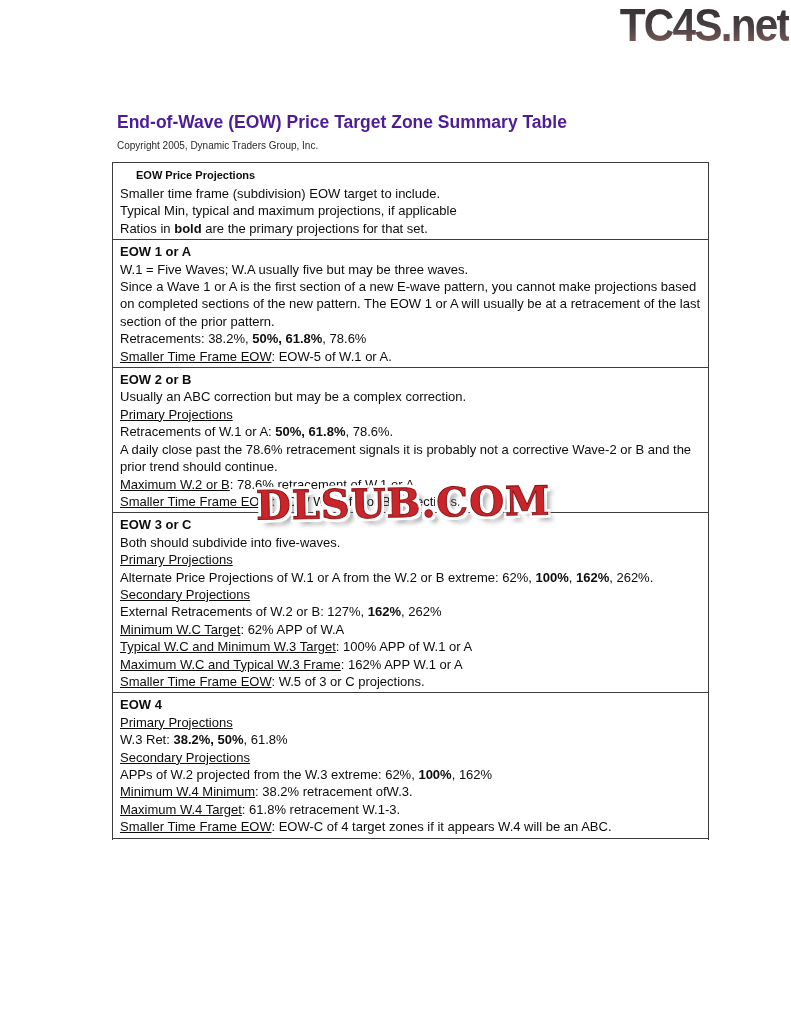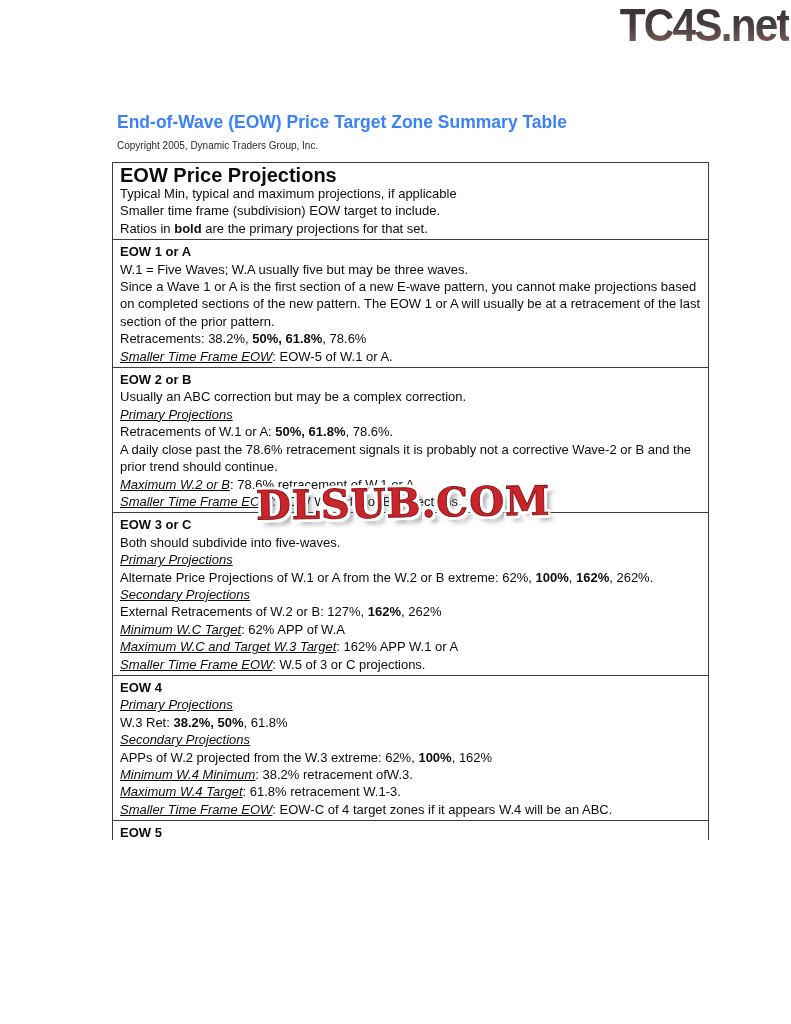--- a/index.html
+++ b/index.html
@@ -7,34 +7,34 @@
         font-family:"Liberation Sans",sans-serif;}
 
   
   .tc4s{position:absolute;top:0px;right:2px;
         font-family:"Liberation Sans",sans-serif;font-weight:800;font-size:47px;line-height:1.05;
         letter-spacing:-2px;transform:scaleX(.9);transform-origin:top right;
         color:#4a4247;
         background:linear-gradient(180deg,#332f31 10%,#4a4044 55%,#8a625c 100%);
         -webkit-background-clip:text;background-clip:text;-webkit-text-fill-color:transparent;}
 
-  .title{position:absolute;left:117px;top:112px;font-size:17.5px;font-weight:bold;color:#3b82f6;}
+  .title{position:absolute;left:117px;top:112px;font-size:17.5px;font-weight:bold;color:#4c1d95;}
   .copyright{position:absolute;left:117px;top:140px;font-size:10px;color:#2a2a2a;}
 
   
   .eow-table{position:absolute;left:112px;top:162px;width:597px;box-sizing:border-box;
              border:1px solid #3c3c3c;background:#fff;
              font-size:13px;line-height:17.4px;color:#0d0d0d;}
   .section{padding:3px 7px 2px 7px;border-bottom:1px solid #3c3c3c;}
   .section:last-child{border-bottom:none;}
   .sec-title{font-weight:bold;}
-  .sec-title.big{font-size:20px;line-height:19px;}
+  .sec-title.big{font-size:11px;line-height:19px;margin-left:16px;}
   .line{white-space:nowrap;}
   .line .b{font-weight:bold;}
-  .line .u{text-decoration:underline;font-style:italic;}
+  .line .u{text-decoration:underline;}
 
   
   .wm-dlsub{position:absolute;left:256px;top:483px;z-index:5;
             font-family:"DejaVu Serif",serif;font-weight:900;font-size:40px;line-height:1;
             letter-spacing:1px;color:#c9252b;transform:rotate(-1deg);
             -webkit-text-stroke:1px #8c1418;
             text-shadow:3px 3px 0 #fff,-3px -3px 0 #fff,3px -3px 0 #fff,-3px 3px 0 #fff,
                         3px 0 0 #fff,-3px 0 0 #fff,0 3px 0 #fff,0 -3px 0 #fff,
                         6px 6px 4px rgba(110,110,110,.55);}
 
@@ -53,22 +53,22 @@
 <body>
 
 <div class="page">
   <div class="tc4s">TC4S.net</div>
   <div class="title">End-of-Wave (EOW) Price Target Zone Summary Table</div>
   <div class="copyright">Copyright 2005, Dynamic Traders Group, Inc.</div>
 
   <div class="eow-table" id="eow-table">
       <div class="section">
         <div class="sec-title big">EOW Price Projections</div>
+        <div class="line"><span class="">Smaller time frame (subdivision) EOW target to include.</span></div>
         <div class="line"><span class="">Typical Min, typical and maximum projections, if applicable</span></div>
-        <div class="line"><span class="">Smaller time frame (subdivision) EOW target to include.</span></div>
         <div class="line"><span class="">Ratios in </span><span class="b ">bold</span><span class=""> are the primary projections for that set.</span></div>
       </div>
       <div class="section">
         <div class="sec-title">EOW 1 or A</div>
         <div class="line"><span class="">W.1 = Five Waves; W.A usually five but may be three waves.</span></div>
         <div class="line"><span class="">Since a Wave 1 or A is the first section of a new E-wave pattern, you cannot make projections based</span></div>
         <div class="line"><span class="">on completed sections of the new pattern. The EOW 1 or A will usually be at a retracement of the last</span></div>
         <div class="line"><span class="">section of the prior pattern.</span></div>
         <div class="line"><span class="">Retracements: 38.2%, </span><span class="b ">50%, 61.8%</span><span class="">, 78.6%</span></div>
         <div class="line"><span class="u">Smaller Time Frame EOW</span><span class="">: EOW-5 of W.1 or A.</span></div>
@@ -84,21 +84,22 @@
         <div class="line"><span class="u">Smaller Time Frame EOW</span><span class="">: EOW W.C of 2 or B projections.</span></div>
       </div>
       <div class="section">
         <div class="sec-title">EOW 3 or C</div>
         <div class="line"><span class="">Both should subdivide into five-waves.</span></div>
         <div class="line"><span class="u">Primary Projections</span></div>
         <div class="line"><span class="">Alternate Price Projections of W.1 or A from the W.2 or B extreme: 62%, </span><span class="b ">100%</span><span class="">, </span><span class="b ">162%</span><span class="">, 262%.</span></div>
         <div class="line"><span class="u">Secondary Projections</span></div>
         <div class="line"><span class="">External Retracements of W.2 or B: 127%, </span><span class="b ">162%</span><span class="">, 262%</span></div>
         <div class="line"><span class="u">Minimum W.C Target</span><span class="">: 62% APP of W.A</span></div>
-        <div class="line"><span class="u">Maximum W.C and Target W.3 Target</span><span class="">: 162% APP W.1 or A</span></div>
+        <div class="line"><span class="u">Typical W.C and Minimum W.3 Target</span><span class="">: 100% APP of W.1 or A</span></div>
+        <div class="line"><span class="u">Maximum W.C and Typical W.3 Frame</span><span class="">: 162% APP W.1 or A</span></div>
         <div class="line"><span class="u">Smaller Time Frame EOW</span><span class="">: W.5 of 3 or C projections.</span></div>
       </div>
       <div class="section">
         <div class="sec-title">EOW 4</div>
         <div class="line"><span class="u">Primary Projections</span></div>
         <div class="line"><span class="">W.3 Ret: </span><span class="b ">38.2%, 50%</span><span class="">, 61.8%</span></div>
         <div class="line"><span class="u">Secondary Projections</span></div>
         <div class="line"><span class="">APPs of W.2 projected from the W.3 extreme: 62%, </span><span class="b ">100%</span><span class="">, 162%</span></div>
         <div class="line"><span class="u">Minimum W.4 Minimum</span><span class="">: 38.2% retracement ofW.3.</span></div>
         <div class="line"><span class="u">Maximum W.4 Target</span><span class="">: 61.8% retracement W.1-3.</span></div>

